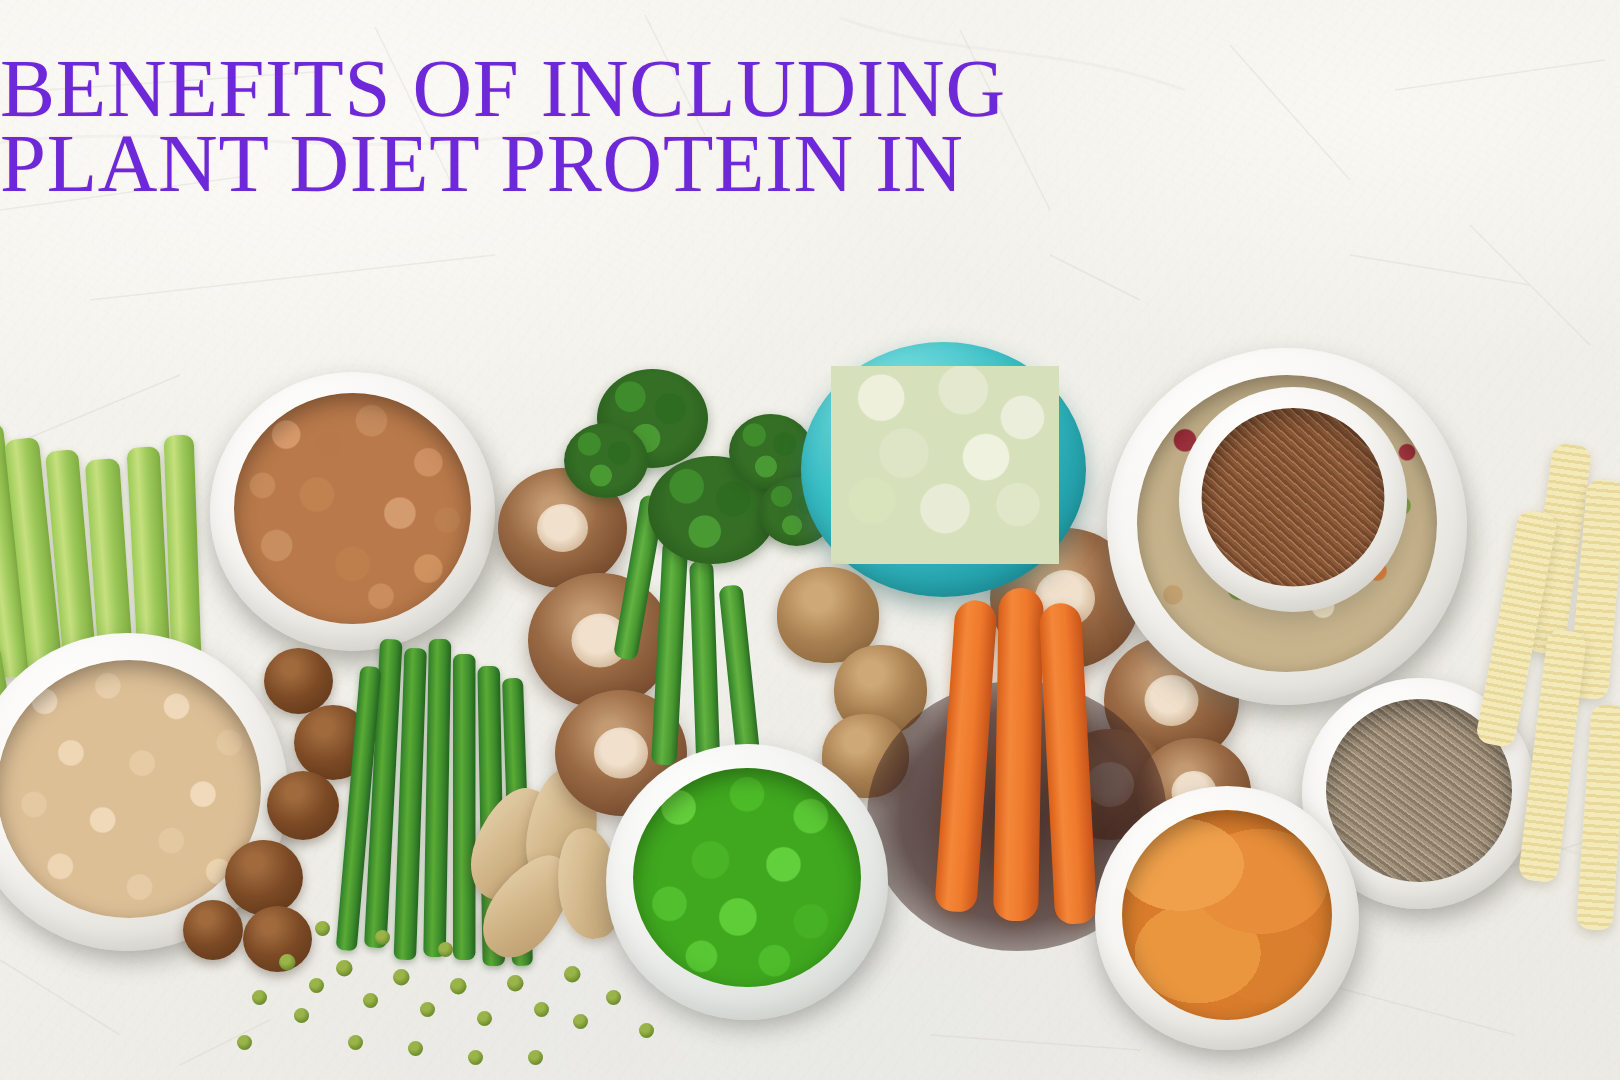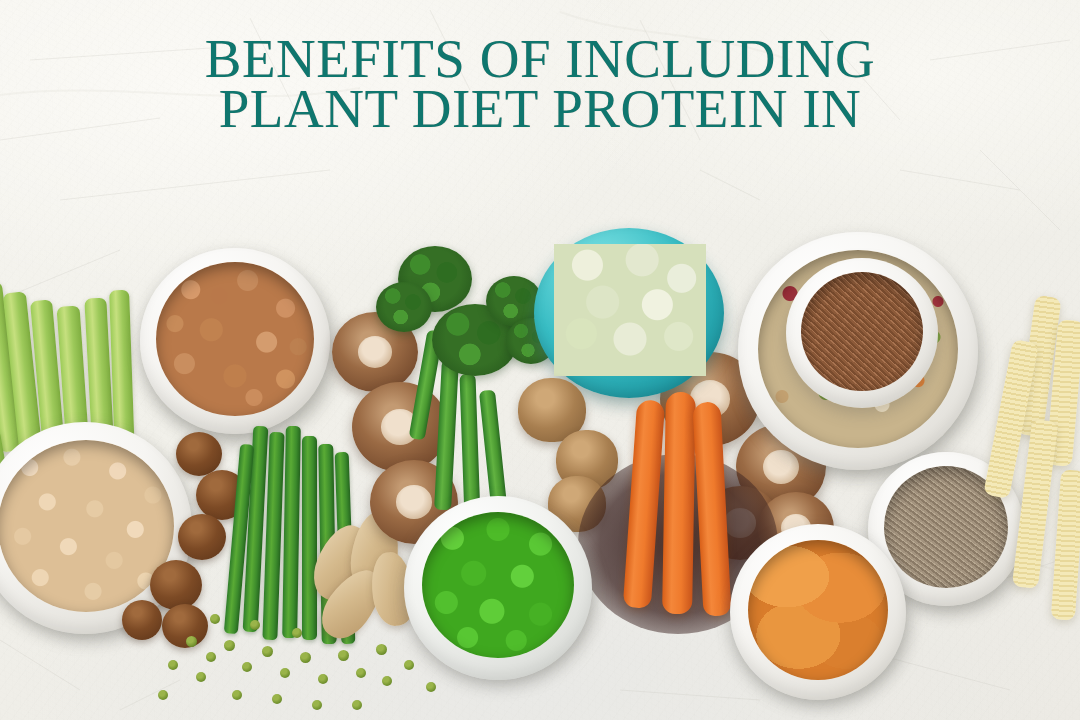--- a/index.html
+++ b/index.html
@@ -22,25 +22,25 @@
   .noise{position:absolute;inset:0;opacity:.22;
     background-image:
       repeating-linear-gradient(28deg, rgba(170,170,160,.10) 0 1px, rgba(0,0,0,0) 1px 5px),
       repeating-linear-gradient(-54deg, rgba(160,160,150,.07) 0 1px, rgba(0,0,0,0) 1px 9px),
       repeating-linear-gradient(87deg, rgba(180,180,175,.06) 0 1px, rgba(0,0,0,0) 1px 7px);
   }
 
   
   .title{
     position:absolute;left:0;right:0;top:34px;
-    text-align:center;z-index:60;
+    z-index:60;
     font-family:"Liberation Serif", serif;
     font-size:55px;line-height:50px;letter-spacing:.5px;
     font-weight:400;
-    color:#0f766e;
+    color:#6d28d9;
     text-shadow:0 0 1px rgba(242,129,111,.35);
   }
   .title .ln{display:block;white-space:nowrap;}
 
   
   .obj{position:absolute;}
   .bowl{position:absolute;border-radius:50%;
     background:radial-gradient(circle at 35% 25%, #ffffff 0%, #f6f5f2 45%, #e2e0da 78%, #cdcac2 100%);
     box-shadow:0 6px 16px rgba(90,90,85,.28), inset 0 -6px 12px rgba(0,0,0,.06);}
   .bowl .inner{position:absolute;border-radius:50%;overflow:hidden;

